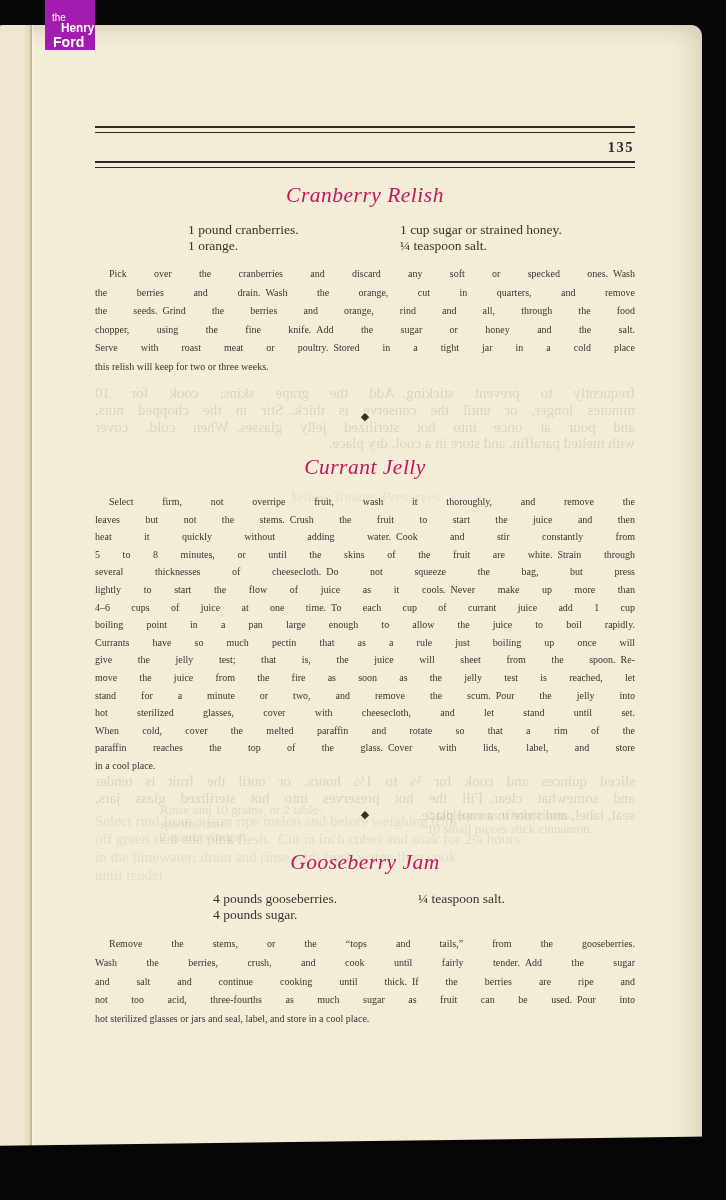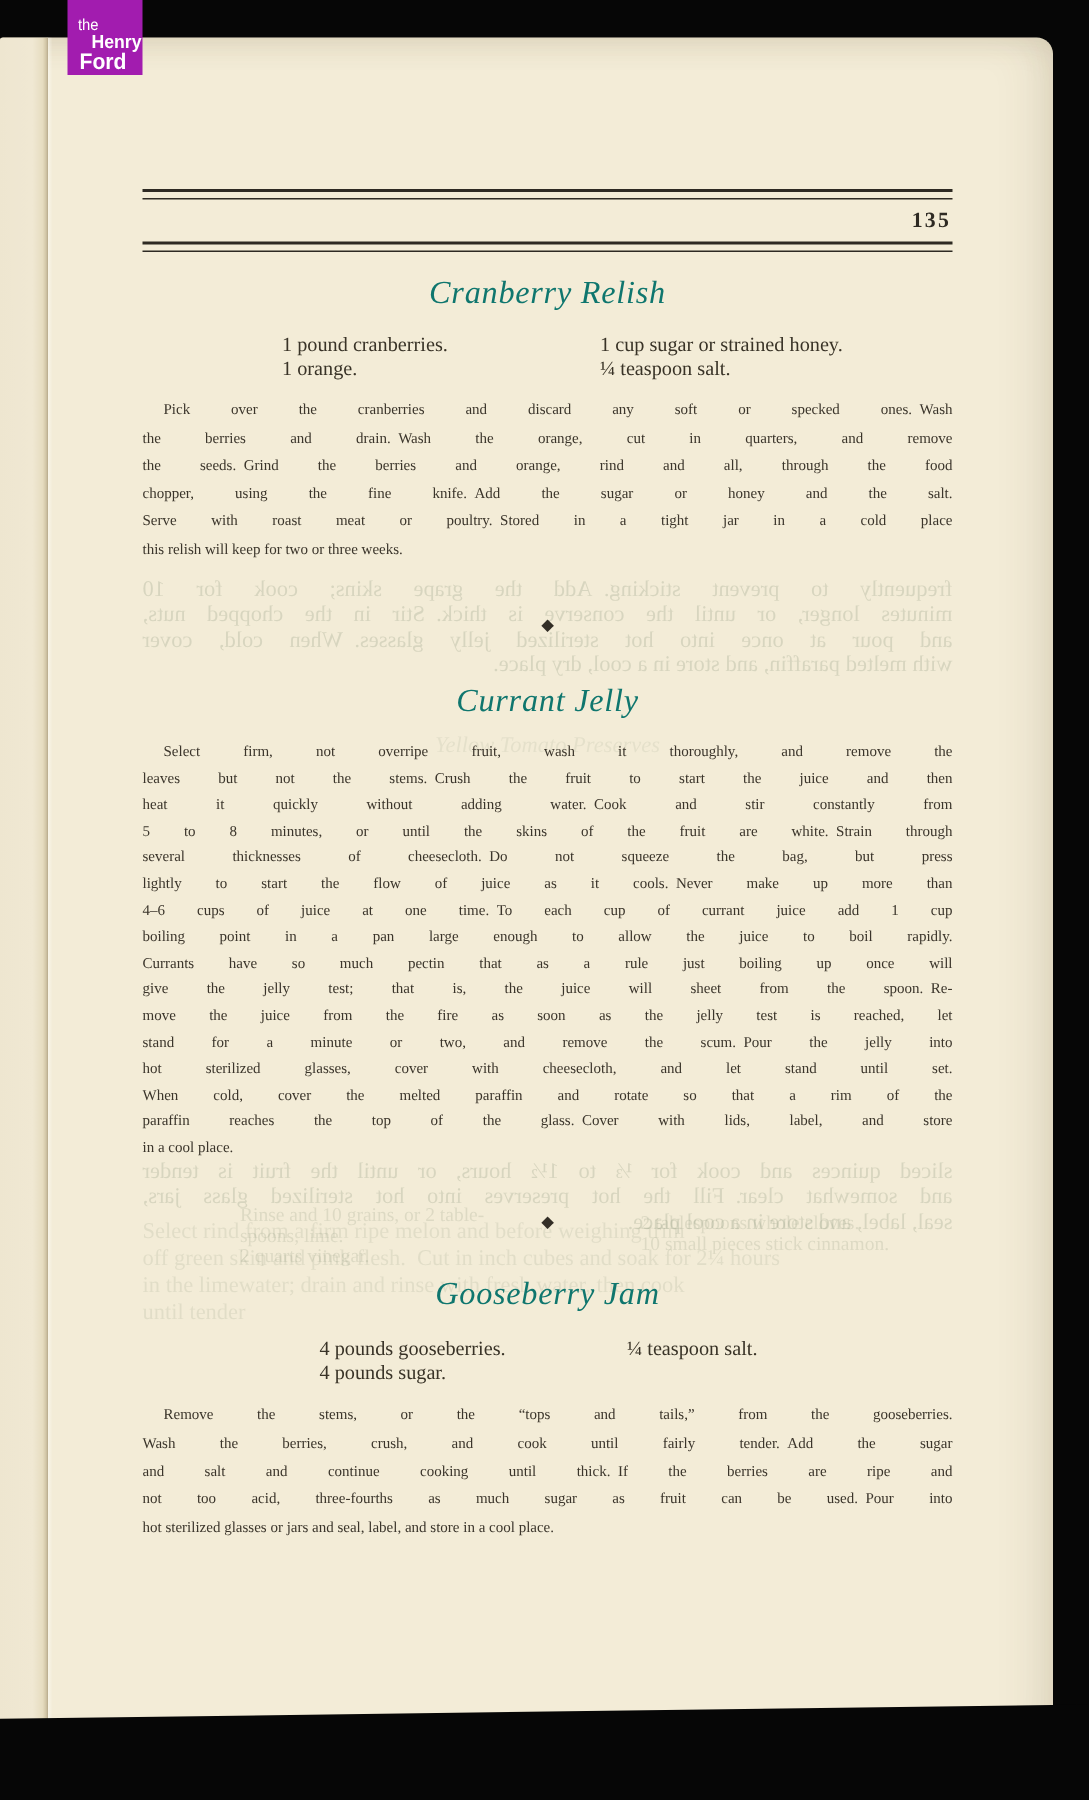--- a/index.html
+++ b/index.html
@@ -32,21 +32,21 @@
   .content{position:absolute;left:95px;top:0;width:540px;height:100%;color:#3b352b;}
   .abs{position:absolute;left:0;width:540px;}
 
   
   .rule{height:4px;border-top:2.5px solid #2e2a23;border-bottom:1px solid #2e2a23;}
   .head-row{height:22px;text-align:center;position:relative;}
   .head-title{font-size:15px;font-weight:700;letter-spacing:5px;word-spacing:14px;color:#2e2a23;}
   .page-num{position:absolute;right:1px;top:0;font-size:14.5px;font-weight:700;letter-spacing:1.5px;color:#2e2a23;}
 
   
-  .recipe-title{font-style:italic;font-size:21.5px;letter-spacing:.5px;color:#0f766e;
+  .recipe-title{font-style:italic;font-size:21.5px;letter-spacing:.5px;color:#be185d;
     text-align:center;margin-right:42px;}
   .ornament{text-align:center;margin-right:46px;font-size:11px;color:#332e26;}
 
   
   .ing-col{position:absolute;font-size:13.5px;line-height:15.5px;color:#393327;margin-left:28px;}
 
   
   .para{font-size:10px;color:#3b352b;}
   .lh1{line-height:18.5px;} .lh2{line-height:17.6px;} .lh3{line-height:18.8px;}
   .ln{text-align:left;}

